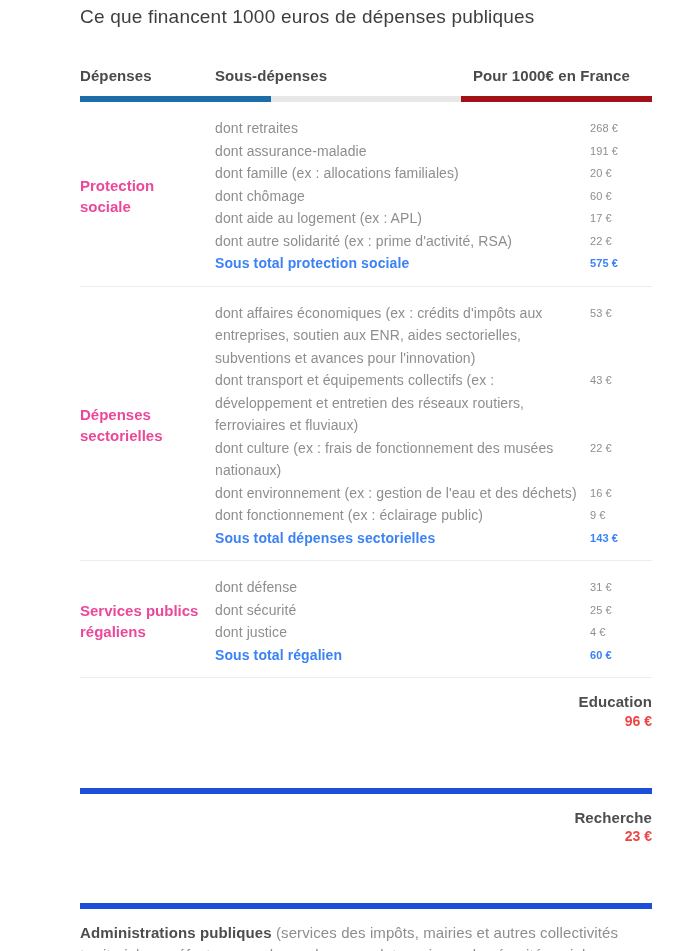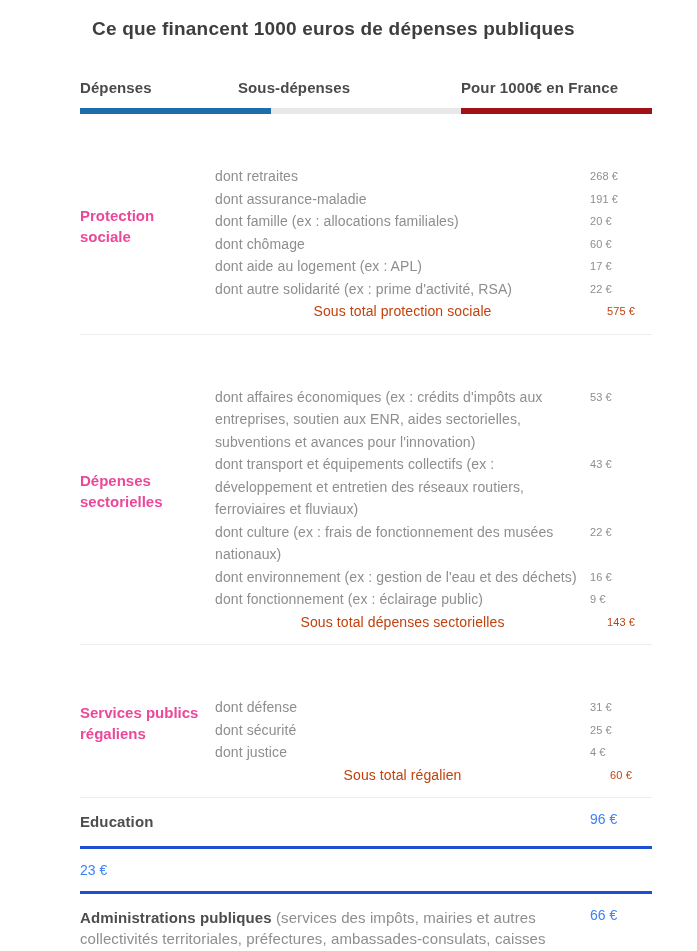--- a/index.html
+++ b/index.html
@@ -6,48 +6,48 @@
   html, body { margin: 0; padding: 0; }
   body {
     width: 697px; height: 951px; overflow: hidden;
     background: #ffffff;
     font-family: "Liberation Sans", sans-serif;
     -webkit-font-smoothing: antialiased;
   }
   .content { width: 572px; margin-left: 80px; padding-top: 4px; }
 
   .page-title {
-    font-size: 19px; font-weight: 700; color: #3e3e3e;
-    letter-spacing: .2px; margin: 12px; line-height: 26px;
+    font-size: 19px; font-weight: 400; color: #3e3e3e;
+    letter-spacing: .2px; margin: 0; line-height: 26px;
   }
 
-  .thead { display: flex; margin-top: 37px; font-size: 15px; font-weight: 700; color: #4a4a4a; letter-spacing: .1px; gap: 23px; }
+  .thead { display: flex; margin-top: 37px; font-size: 15px; font-weight: 700; color: #4a4a4a; letter-spacing: .1px; }
   .th1 { flex: 0 0 135px; }
   .th2 { flex: 1; }
-  .th3 { flex: 0 0 191px; text-align: left; padding-right: 22px; }
+  .th3 { flex: 0 0 191px; text-align: right; padding-right: 22px; }
 
   .bar { display: flex; height: 6px; margin-top: 12px; }
   .bar > div { flex: 1; }
 
   .section { display: flex; border-bottom: 1px solid #ededed; padding: 15px 0 11px 0; }
   .cat {
     flex: 0 0 135px; align-self: center; padding-right: 12px;
     font-size: 15px; font-weight: 700; color: #ec4899; line-height: 21px;
   }
-  .rows { flex: 1; margin-top: 36px; }
+  .rows { flex: 1; }
   .row { display: flex; align-items: flex-start; }
   .lbl { flex: 1; font-size: 14px; line-height: 22.5px; color: #8e8e8e; letter-spacing: .1px; }
   .val { flex: 0 0 62px; font-size: 11px; line-height: 22.5px; color: #8e8e8e; letter-spacing: .1px; }
-  .row.subtotal .lbl, .row.subtotal .val { font-weight: 400; color: #c2410c; text-align: center; }
+  .row.subtotal .lbl, .row.subtotal .val { font-weight: 700; color: #3b82f6; }
 
-  .simple { display: flex; align-items: flex-start; border-bottom: 3px solid #1d4ed8; padding: 13px 0; }
+  .simple { display: flex; align-items: flex-end; border-bottom: 6px solid #1d4ed8; padding: 13px 0; flex-direction: column; }
   .slabel { flex: 1; font-size: 15px; font-weight: 700; color: #4d4d4d; line-height: 21.5px; letter-spacing: .1px; }
   .slabel .detail { font-weight: 400; color: #8e8e8e; }
   .simple.admin .slabel { padding-right: 30px; }
-  .sval { flex: 0 0 62px; font-size: 14px; font-weight: 400; color: #3b82f6; }
+  .sval { flex: 0 0 62px; font-size: 14px; font-weight: 700; color: #ef4444; }
 
   .source {
     text-align: right; font-size: 12.5px; color: #8e8e8e;
     margin-top: 6px; letter-spacing: .2px; line-height: 17px;
   }
 </style>
 </head>
 <body>
 
 <div class="content">
@@ -151,20 +151,21 @@
       </div>
     </div>
   </div>
 
   <div class="simple">
     <div class="slabel"><span>Education</span></div>
     <div class="sval">96 €</div>
   </div>
 
   <div class="simple">
+    <div class="slabel"><span>Recherche</span></div>
     <div class="sval">23 €</div>
   </div>
 
   <div class="simple admin">
     <div class="slabel"><span>Administrations publiques</span><span class="detail"> (services des impôts, mairies et autres collectivités territoriales, préfectures, ambassades-consulats, caisses de sécurité sociale, etc.)</span></div>
     <div class="sval">66 €</div>
   </div>
 
 
   <div class="source">Source : Eurostat, calculs DG Trésor</div>

